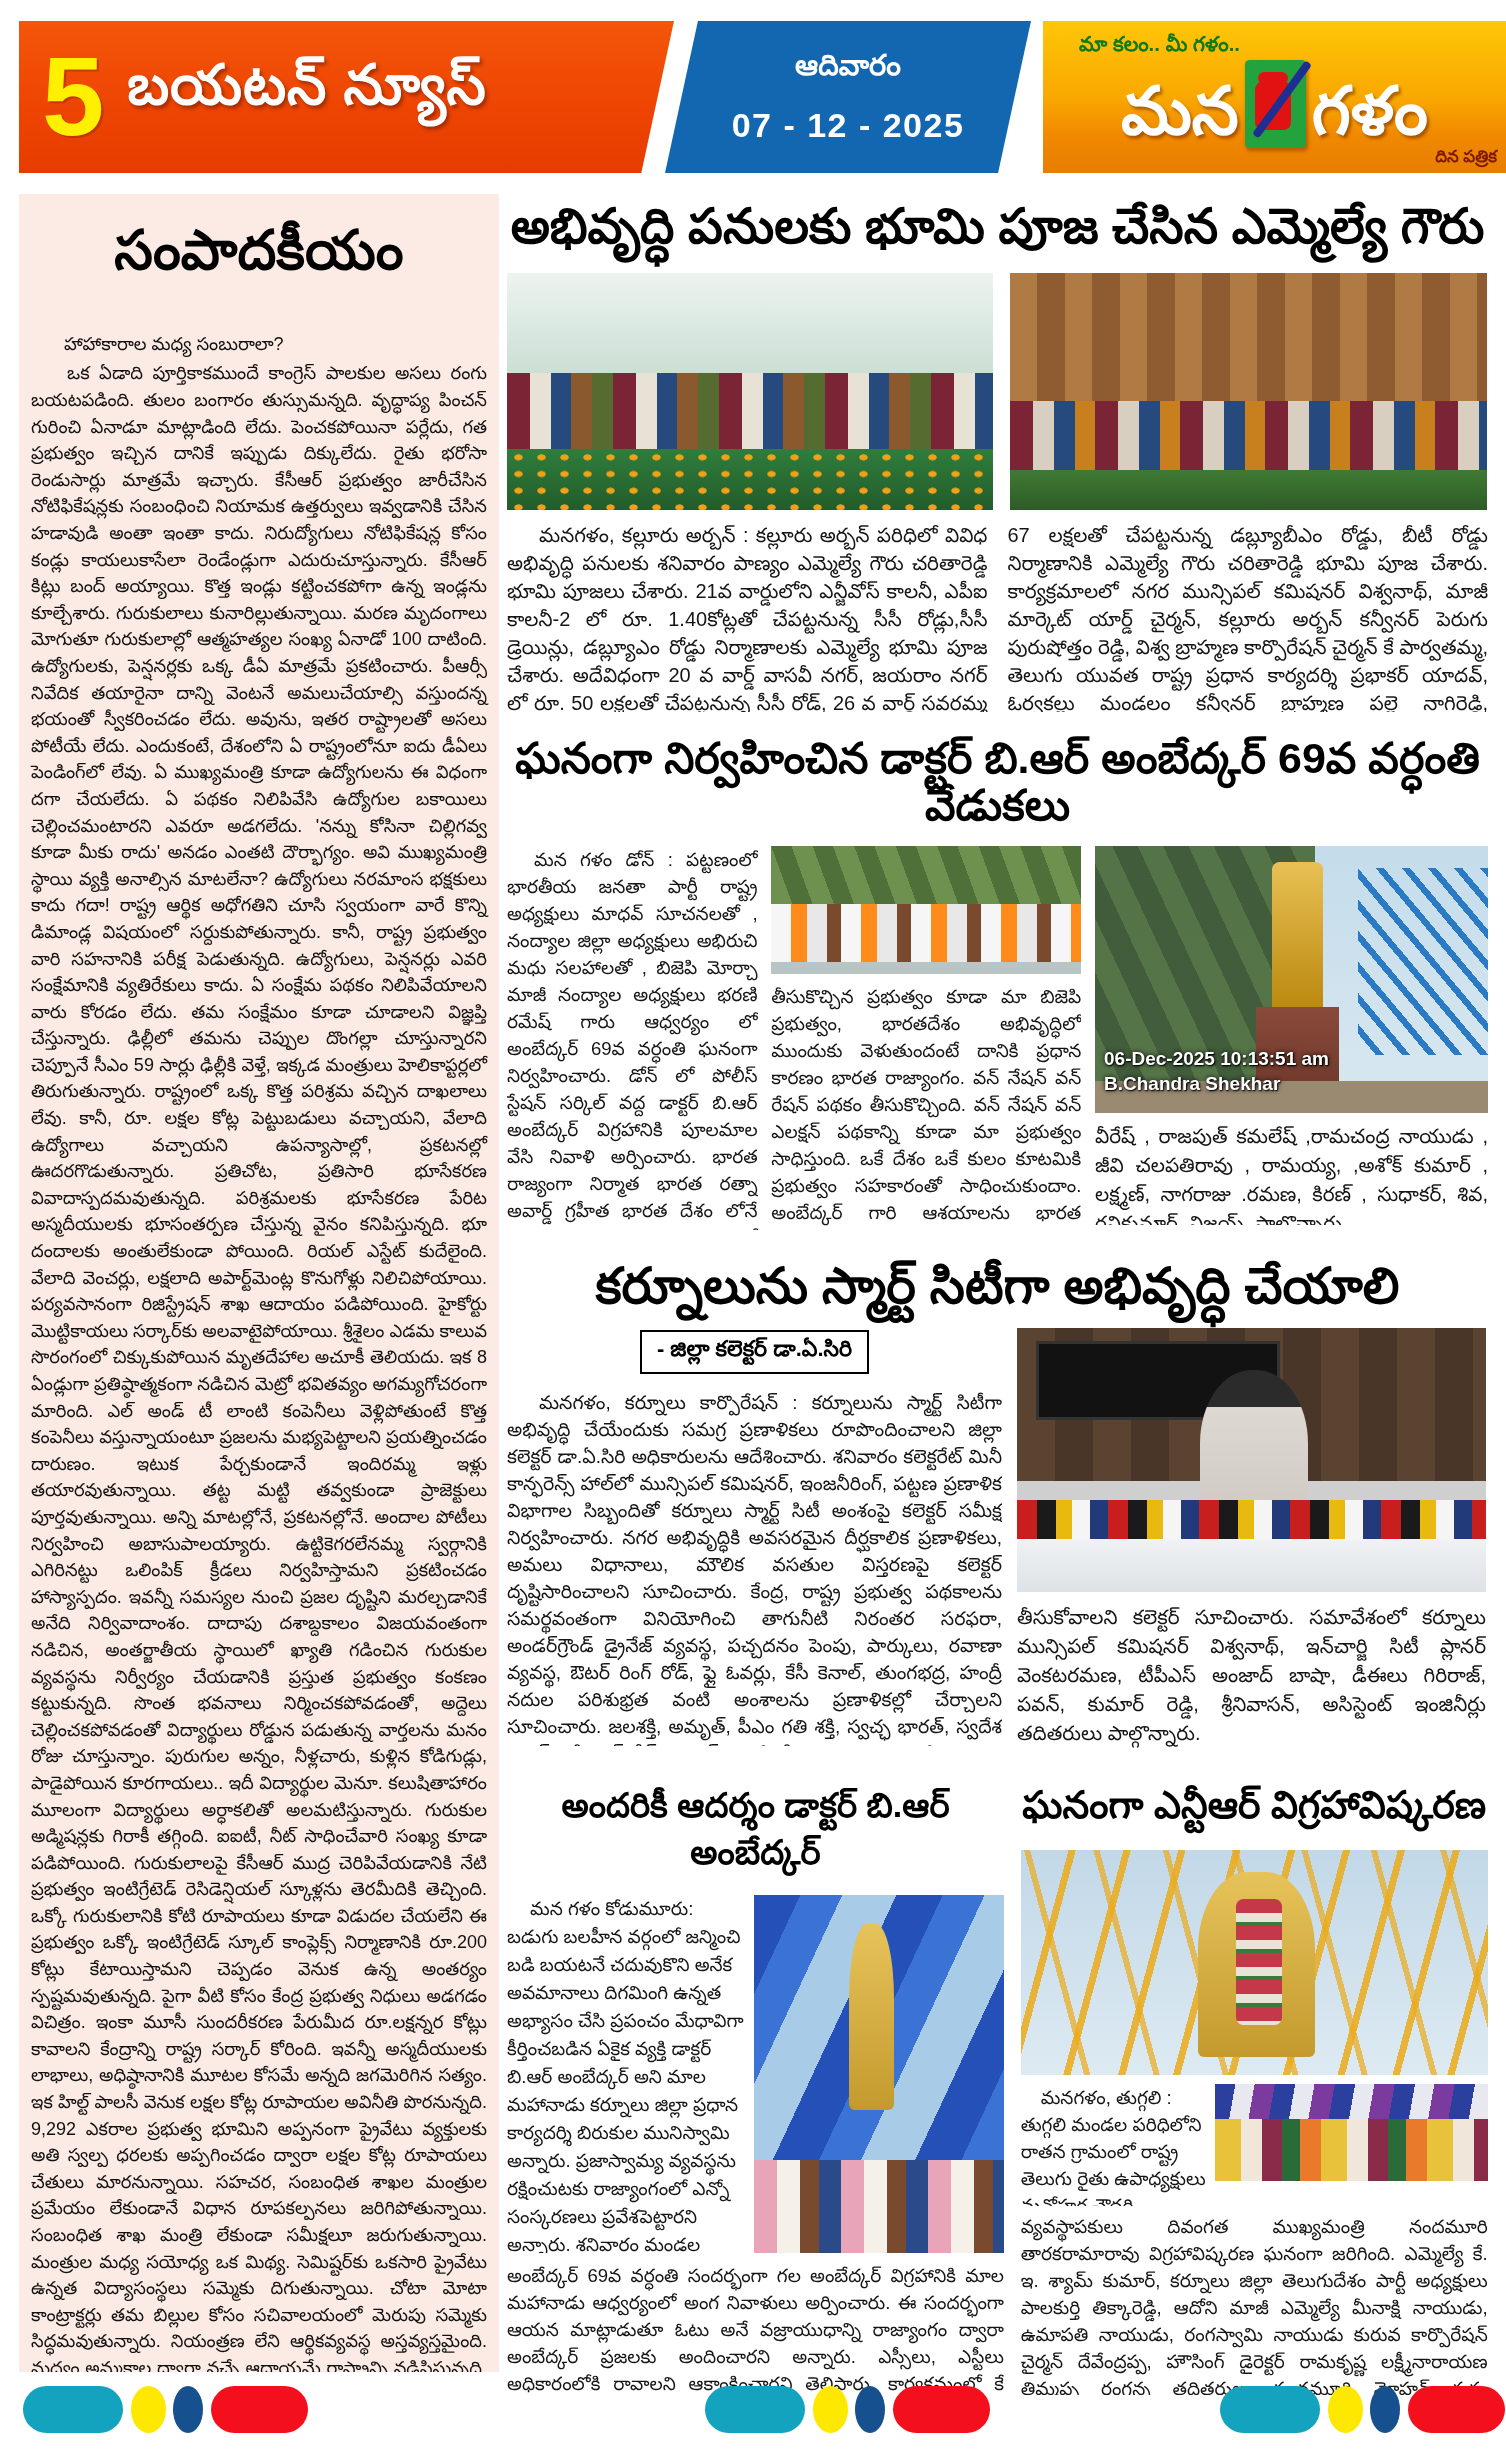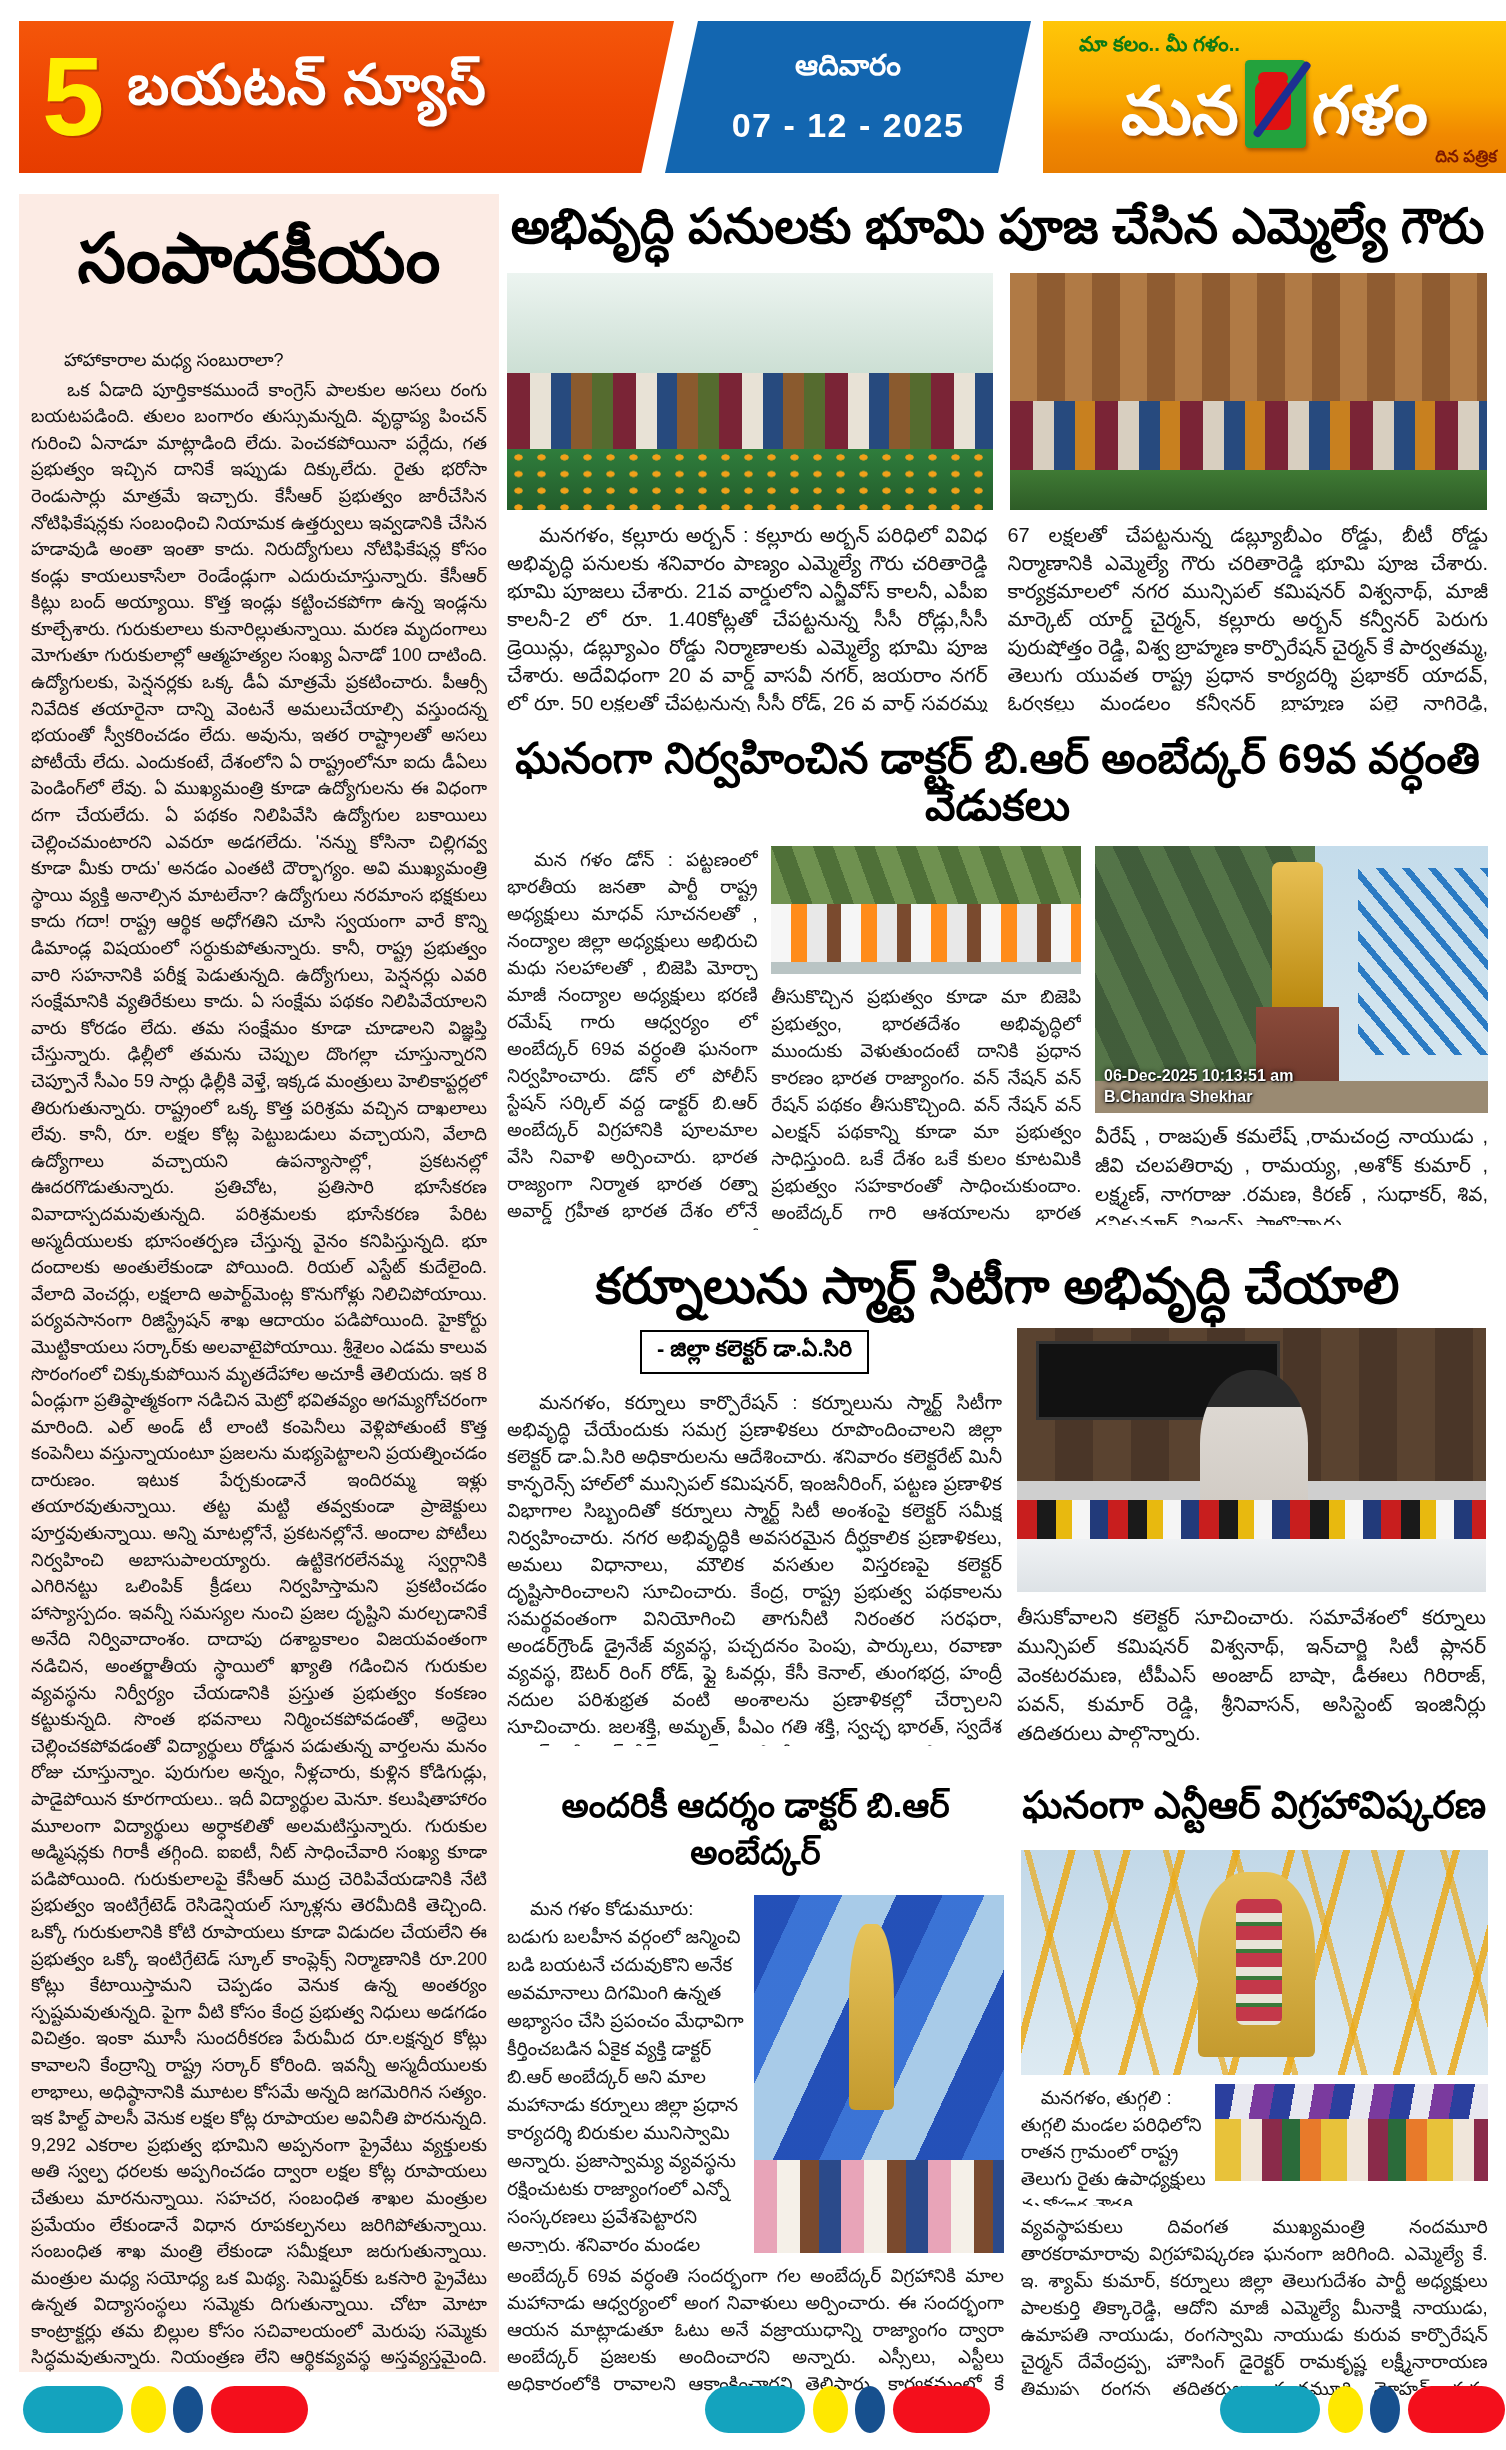--- a/index.html
+++ b/index.html
@@ -27,21 +27,21 @@
   .logo-row { position:absolute; left:0; right:0; top:39px; display:flex; align-items:flex-end; justify-content:center; gap:6px; }
   .logo-word { color:#ffffff; font-size:67px; font-weight:bold; line-height:1.1; text-shadow:2.3px 3px 3px rgba(110,40,0,.55); }
   .emblem { width:61px; height:88px; background:#23a23d; border-radius:4.6px; position:relative; box-shadow:1.5px 2.3px 3.8px rgba(90,30,0,.4); }
   .fist { position:absolute; left:10.6px; top:20px; width:36px; height:50px; background:#e01212; border-radius:10.6px 10.6px 7.6px 7.6px; }
   .fist:before { content:""; position:absolute; left:3px; top:-7.6px; width:30px; height:12px; background:#e01212; border-radius:6px; }
   .pen { position:absolute; left:33px; top:-6px; width:8.4px; height:91px; background:#1d2f92; transform:rotate(36deg); border-radius:3.8px; }
   .press-label { position:absolute; right:9px; bottom:3px; color:#7c1800; font-size:16.7px; font-weight:bold; }
 
   
   .editorial { position:absolute; left:19px; top:194px; width:480px; height:2178px; background:#fcebe4; padding:20px 12px 13.7px; overflow:hidden; }
-  .ed-title { font-size:69px; font-weight:800; color:#000; text-align:center; line-height:1.15; margin:4.6px 0 49px; }
+  .ed-title { font-size:55px; font-weight:800; color:#000; text-align:center; line-height:1.15; margin:4.6px 0 49px; }
   .ed-lead { font-size:18px; line-height:26.6px; color:#111; text-indent:33px; margin-bottom:3px; }
   .ed-body { font-size:18px; line-height:26.6px; color:#111; text-align:justify; text-indent:36px; }
 
   
   .main { position:absolute; left:507px; top:194px; width:981px; height:2206px; overflow:hidden; }
   .headline1 { font-size:49px; font-weight:800; color:#000; text-align:center; line-height:1.12; margin:4.6px 0 20px; }
   .photos1 { display:flex; gap:16.7px; }
   .photo { position:relative; overflow:hidden; background:#cfcfcf; }
   .photo .s { position:absolute; left:0; right:0; }
   .p1 { width:486px; height:237px; }
@@ -52,21 +52,21 @@
 
   .headline2 { font-size:43px; font-weight:800; color:#000; text-align:center; margin:23px 0 16.7px; line-height:1.1; }
   .art2 { display:flex; gap:13.7px; height:384px; overflow:hidden; }
   .a2c1 { width:251px; font-size:18.6px; line-height:27px; text-align:justify; color:#151515; text-indent:27px; overflow:hidden; }
   .a2c2 { width:310px; }
   .p3 { width:310px; height:128px; margin-bottom:9px; }
   .a2c2 .txt { font-size:18.6px; line-height:27px; text-align:justify; color:#151515; height:243px; overflow:hidden; }
   .a2c3 { width:393px; }
   .p4 { width:393px; height:267px; margin-bottom:9px; }
   .a2c3 .txt { font-size:20px; line-height:29px; text-align:justify; color:#151515; overflow:hidden; height:103px; }
-  .stamp { position:absolute; left:9px; bottom:6px; color:#fff; font-size:16px; font-weight:bold; line-height:1.3; text-shadow:0 0 5.3px #000,0.8px 0.8px 1.5px #000; z-index:5;margin-top:6px; }
+  .stamp { position:absolute; left:9px; bottom:17px; color:#fff; font-size:19px; font-weight:bold; line-height:1.3; text-shadow:0 0 5.3px #000,0.8px 0.8px 1.5px #000; z-index:5;margin-top:6px; }
 
   .headline3 { font-size:50px; font-weight:800; color:#000; text-align:center; margin:29px 0 13.7px; line-height:1.1; }
   .art3 { display:flex; gap:15px; height:433px; overflow:hidden; }
   .a3c1 { width:495px; }
   .byline-box { border:2.3px solid #000; padding:4.6px 15px; font-size:22px; font-weight:bold; color:#000; width:max-content; margin:1.5px auto 15px; background:#fff; }
   .a3c1 .txt { font-size:19px; line-height:27px; text-align:justify; color:#151515; text-indent:32px; height:357px; overflow:hidden; }
   .a3c2 { width:469px; }
   .p5 { width:469px; height:264px; margin-bottom:10.6px; }
   .a3c2 .txt { font-size:20px; line-height:29px; text-align:justify; color:#151515; height:152px; overflow:hidden; }
 

